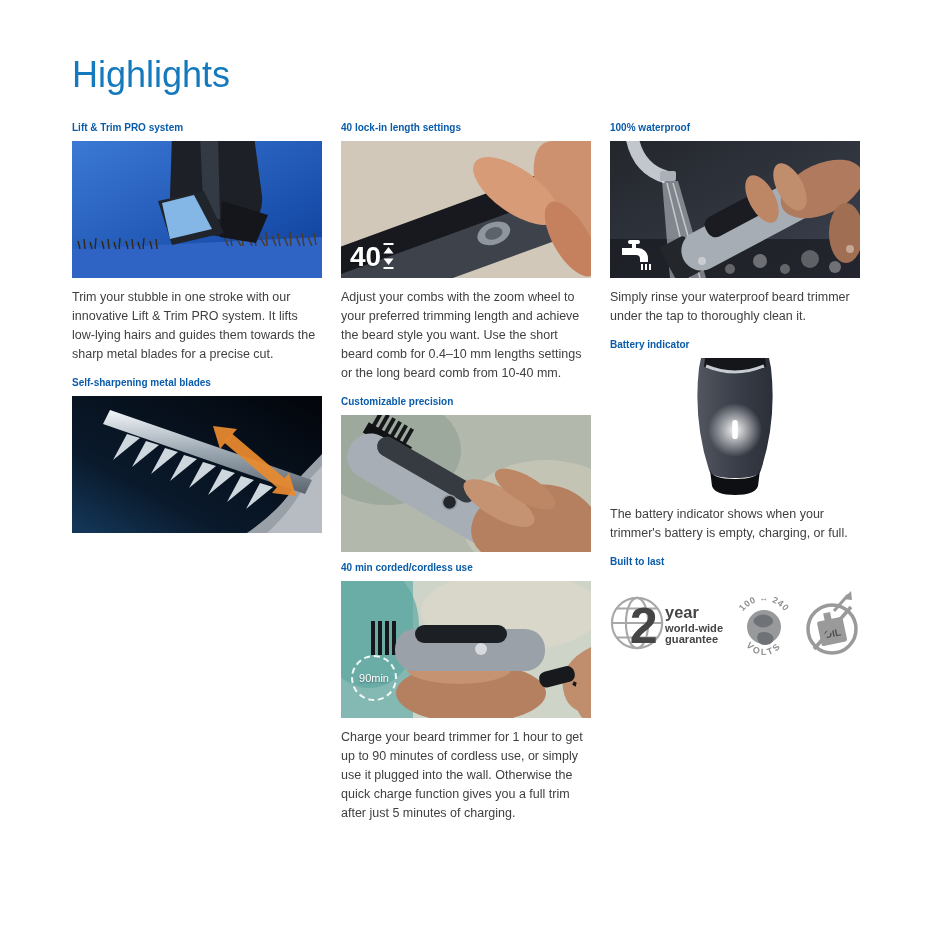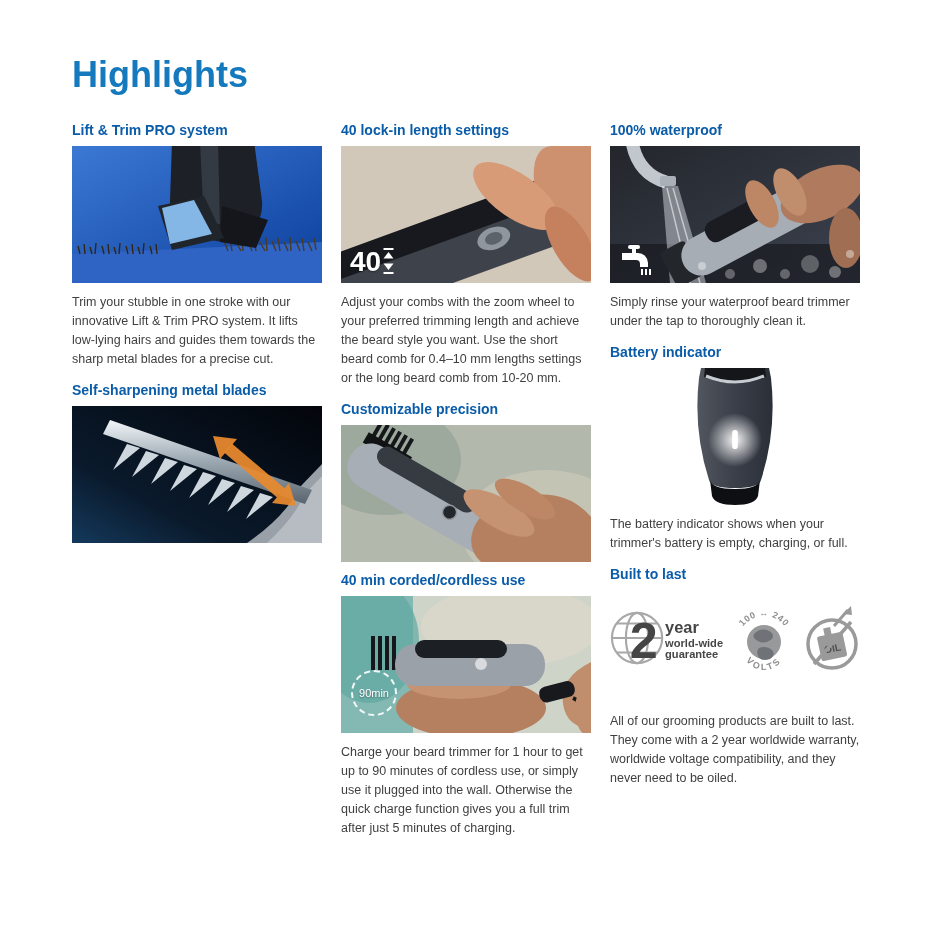--- a/index.html
+++ b/index.html
@@ -1,21 +1,21 @@
 <!DOCTYPE html>
 <html><head>
 <meta charset="utf-8">
 <style>
   html,body{margin:0;padding:0;background:#fff;}
   body{width:940px;height:940px;font-family:"Liberation Sans",sans-serif;color:#3f3f3f;overflow:hidden;}
   .page{box-sizing:border-box;width:940px;height:940px;padding:54px 80px 0 72px;background:#fff;}
-  h1{margin:0 0 26px 0;font-size:36px;font-weight:700;color:#1579bd;letter-spacing:0;}
+  h1{margin:0 0 26px 0;font-size:36px;font-weight:400;color:#1579bd;letter-spacing:0;}
   .cols{display:grid;grid-template-columns:repeat(3,250px);column-gap:19px;align-items:start;}
   section{margin:0;}
-  h2{margin:0 0 8px 0;font-size:14px;font-weight:700;color:#0a5ca9;}
+  h2{margin:0 0 8px 0;font-size:10px;font-weight:700;color:#0a5ca9;}
   .fig{position:relative;width:295px;height:137px;margin:0 0 10px 0;overflow:hidden;}
   .fig svg.photo{display:block;width:250px;height:137px;}
   p{margin:0 0 13px 0;font-size:12.5px;line-height:19px;color:#3f3f3f;}
   
   .badge40{position:absolute;left:9px;bottom:7px;display:flex;align-items:flex-end;gap:2px;color:#fff;
            font-size:28px;font-weight:700;line-height:1;text-shadow:0 1px 2px rgba(0,0,0,.45);}
   .badge40 svg{margin-bottom:2px;}
   .badge90{position:absolute;left:10px;bottom:17px;width:42px;height:42px;border:2px dashed rgba(255,255,255,.9);
            border-radius:50%;display:flex;align-items:center;justify-content:center;color:#fff;font-size:11px;
            text-shadow:0 1px 2px rgba(0,0,0,.4);}
@@ -119,21 +119,21 @@
           <div class="badge40">
             <span>40</span>
             <svg width="11" height="26" viewBox="0 0 11 26">
               <line x1="0.5" y1="1" x2="10.5" y2="1" stroke="#fff" stroke-width="2"></line>
               <polygon points="5.5,4 10.5,10.5 0.5,10.5" fill="#fff"></polygon>
               <polygon points="5.5,22 10.5,15.5 0.5,15.5" fill="#fff"></polygon>
               <line x1="0.5" y1="25" x2="10.5" y2="25" stroke="#fff" stroke-width="2"></line>
             </svg>
           </div>
         </figure>
-        <p>Adjust your combs with the zoom wheel to your preferred trimming length and achieve the beard style you want. Use the short beard comb for 0.4–10 mm lengths settings or the long beard comb from 10-20 mm.</p>
+        <p>Adjust your combs with the zoom wheel to your preferred trimming length and achieve the beard style you want. Use the short beard comb for 0.4–10 mm lengths settings or the long beard comb from 10-40 mm.</p>
       </section>
 
       <section>
         <h2>Customizable precision</h2>
         <figure class="fig">
           <svg class="photo" viewBox="0 0 250 137">
             <rect width="250" height="137" fill="#b3b8ac"></rect>
             <ellipse cx="45" cy="35" rx="75" ry="55" fill="#8f9e93" opacity="0.6"></ellipse>
             <ellipse cx="205" cy="105" rx="85" ry="60" fill="#d2cdbd" opacity="0.55"></ellipse>
             <g transform="rotate(30,70,50)">
@@ -309,18 +309,17 @@
             <g transform="rotate(-12,28,44)">
               <rect x="15" y="32" width="26" height="25" rx="2" fill="#9a9a9a"></rect>
               <rect x="23" y="25" width="7" height="8" fill="#9a9a9a"></rect>
               <text x="28" y="50" text-anchor="middle" font-family="Liberation Sans, sans-serif" font-size="10" font-weight="bold" fill="#4f4f4f">OIL</text>
             </g>
             <line x1="30" y1="24" x2="44" y2="8" stroke="#9a9a9a" stroke-width="3"></line>
             <polygon points="47,4 48,13 39,12" fill="#9a9a9a"></polygon>
             <line x1="10" y1="62" x2="47" y2="20" stroke="#9a9a9a" stroke-width="3.5"></line>
           </svg>
         </div>
-        <p>All of our grooming products are built to last. They come with a 2 year worldwide warranty, worldwide voltage compatibility, and they never need to be oiled.</p>
       </section>
     </div>
 
   </div>
 </div>
 
 </body></html>

